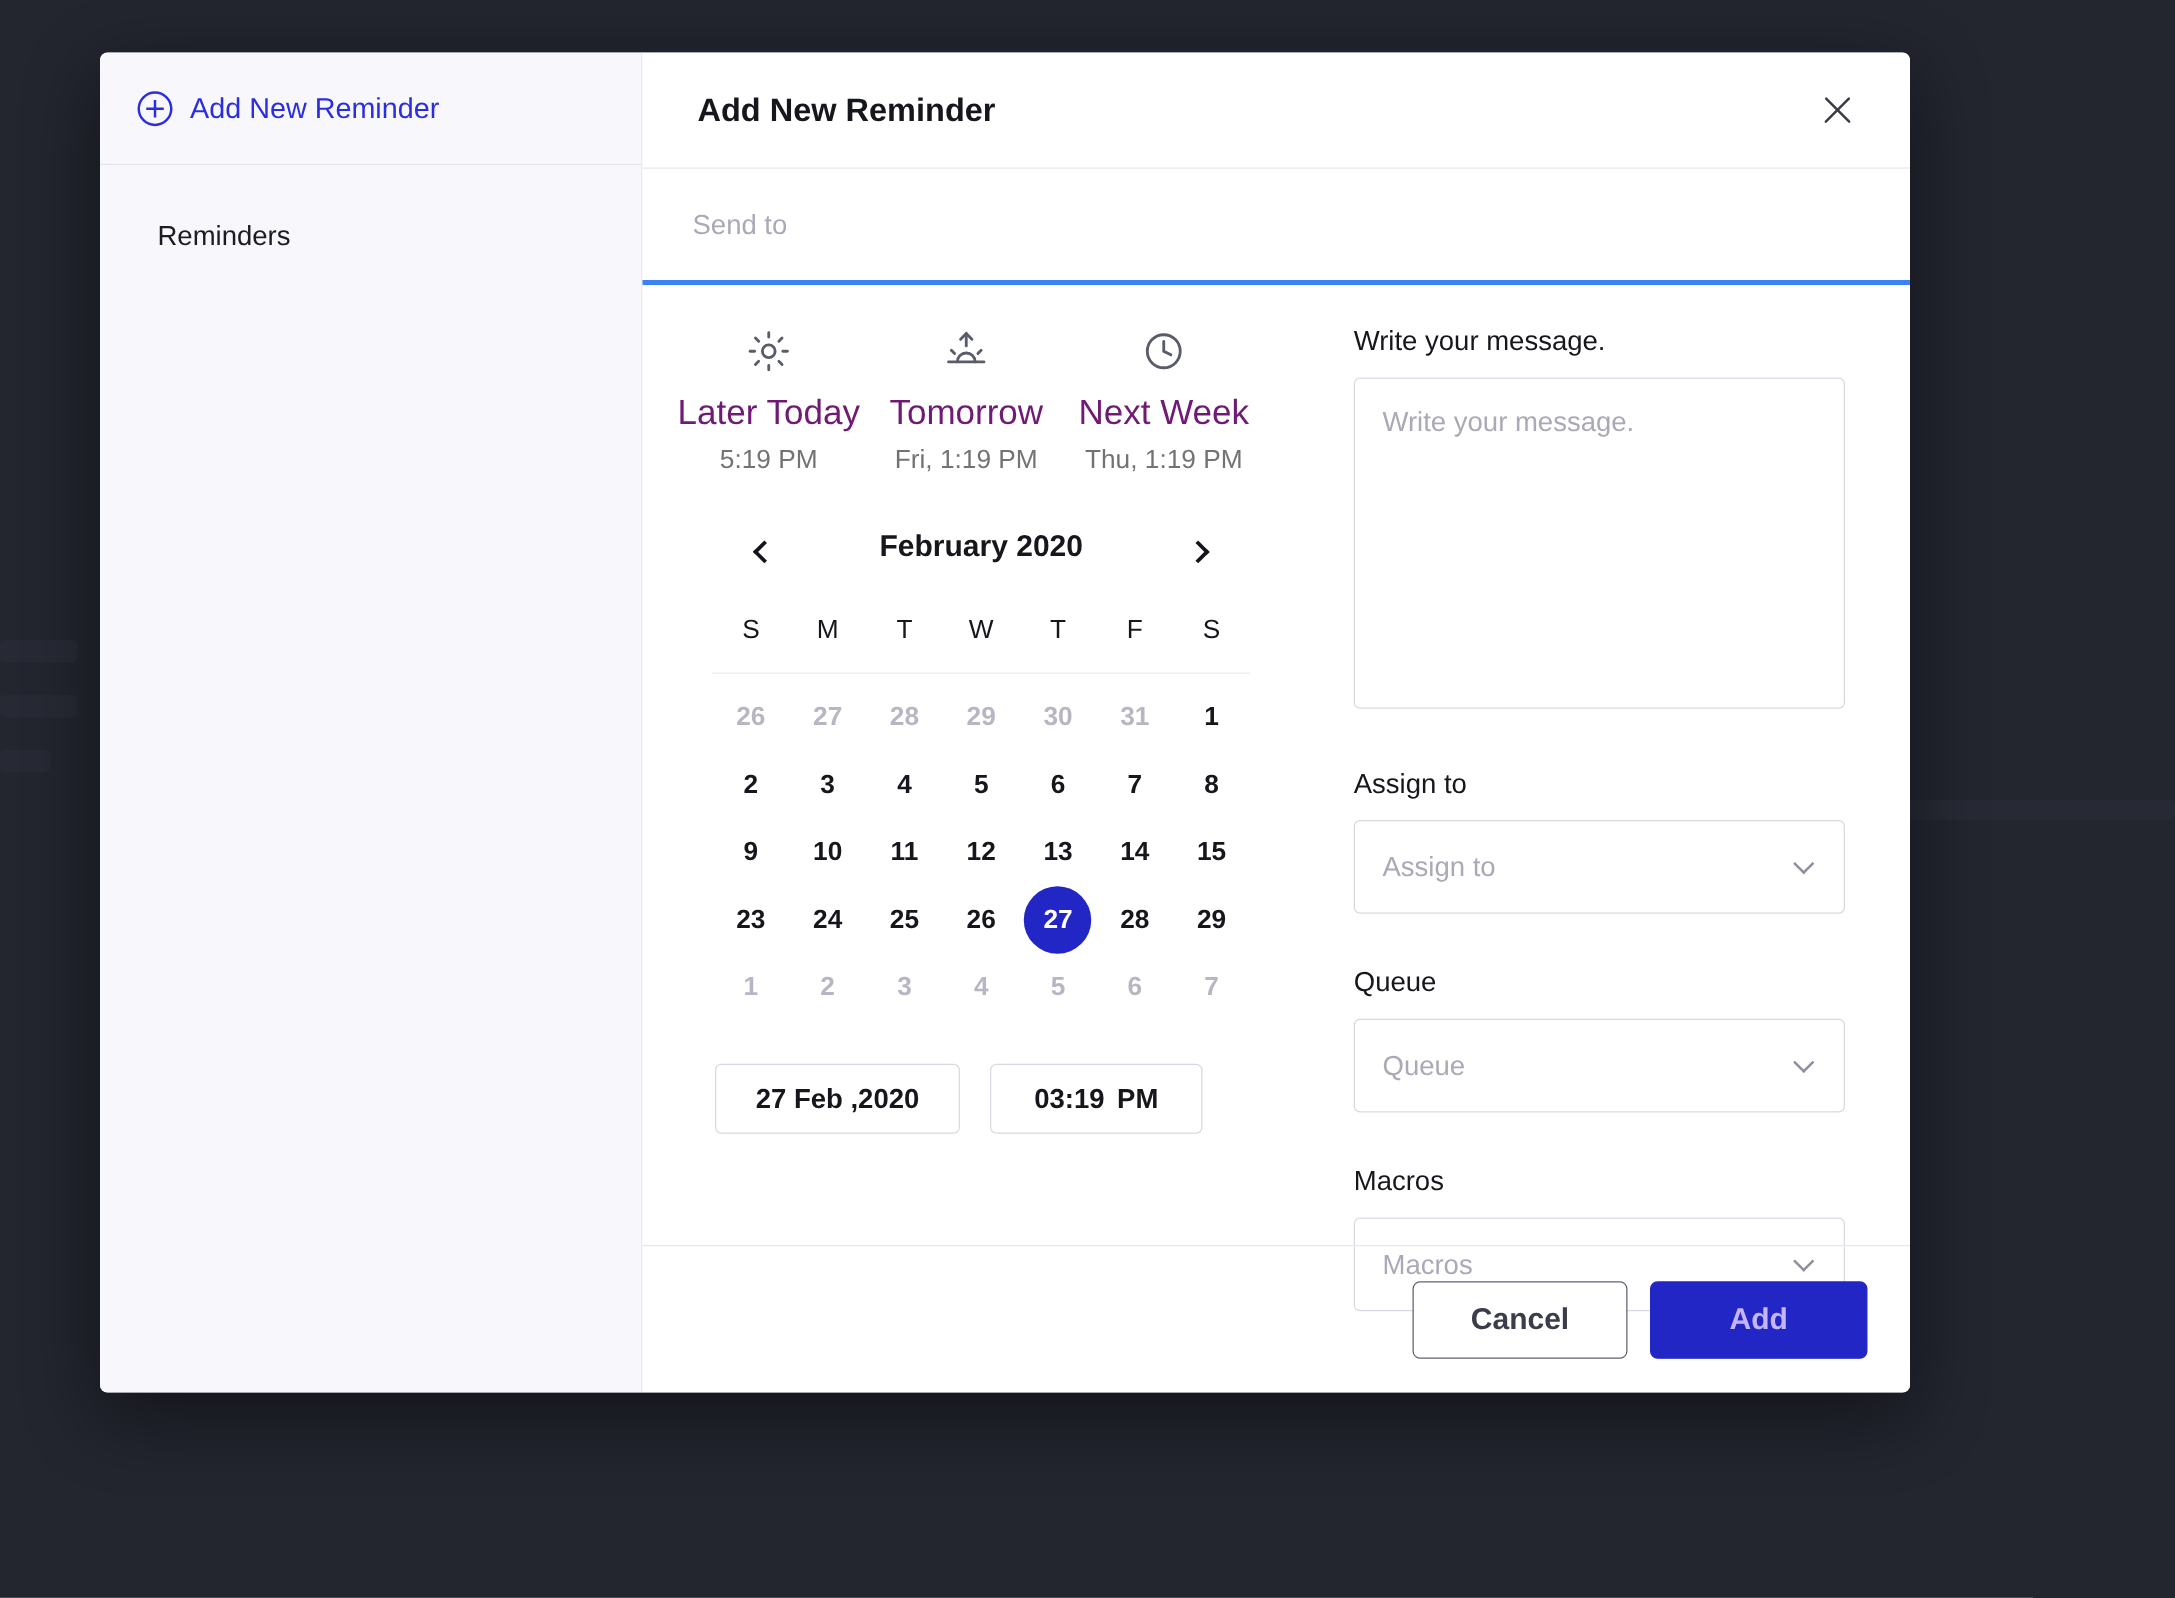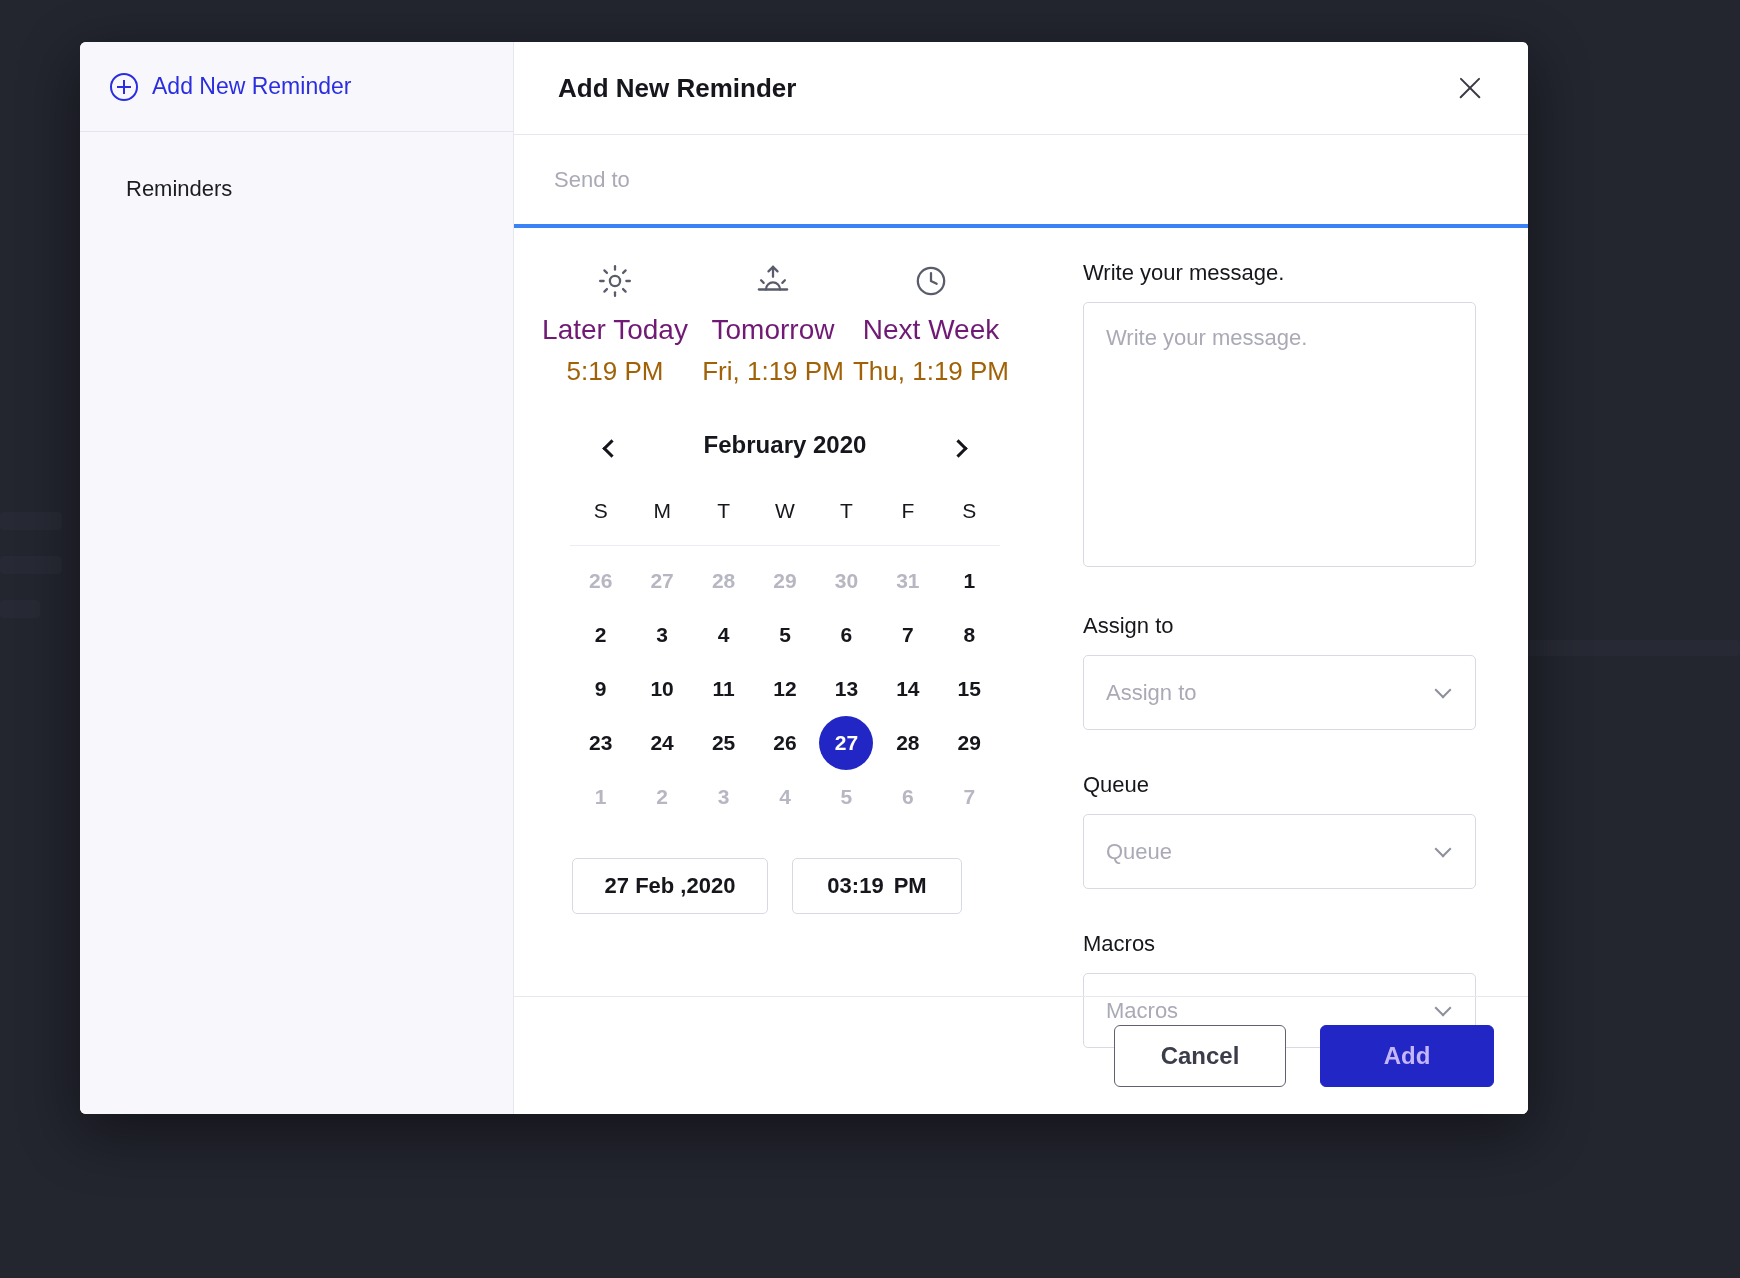--- a/index.html
+++ b/index.html
@@ -167,21 +167,21 @@
   }
   .qp {
     width: 158px;
     text-align: center;
     cursor: pointer;
     background: none; border: none;
     font-family: "Liberation Sans", sans-serif;
   }
   .qp-icon { height: 42px; display: flex; align-items: center; justify-content: center; color: #5a5c6b; }
   .qp-label { font-size: 28px; color: #701a75; margin-top: 12px; }
-  .qp-sub   { font-size: 26px; color: #a16207; margin-top: 10px; }
+  .qp-sub   { font-size: 21px; color: #737373; margin-top: 10px; }
 
   
   .cal { width: 430px; margin: 44px 0 0 56px; }
   .cal-head {
     display: flex; align-items: flex-start; justify-content: space-between;
     padding: 0 22px;
     margin-bottom: 34px;
   }
   .cal-nav {
     background: none; border: none; cursor: pointer;
@@ -286,21 +286,21 @@
     margin-top: -5px;
   }
 
   
   .footer {
     flex: 0 0 118px;
     border-top: 1px solid #e7e7ef;
     display: flex;
     align-items: center;
     justify-content: flex-end;
-    gap: 34px;
+    gap: 18px;
     padding-right: 34px;
   }
   .btn {
     height: 62px;
     border-radius: 6px;
     font-size: 24px;
     font-weight: bold;
     cursor: pointer;
     font-family: "Liberation Sans", sans-serif;
   }

